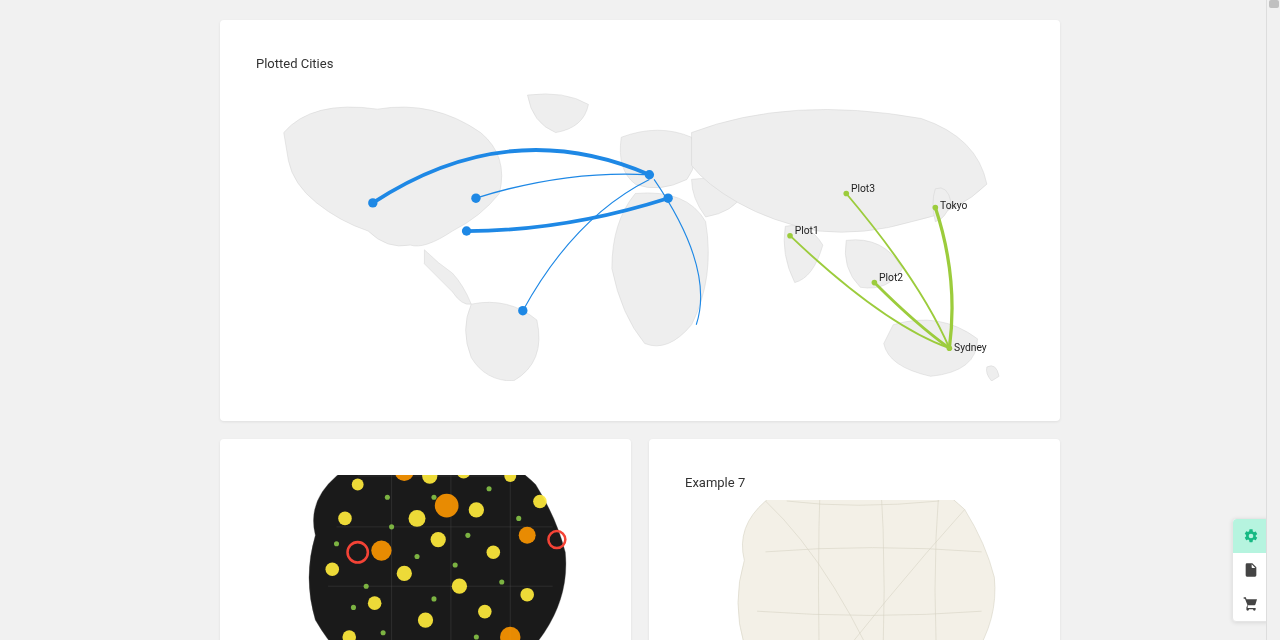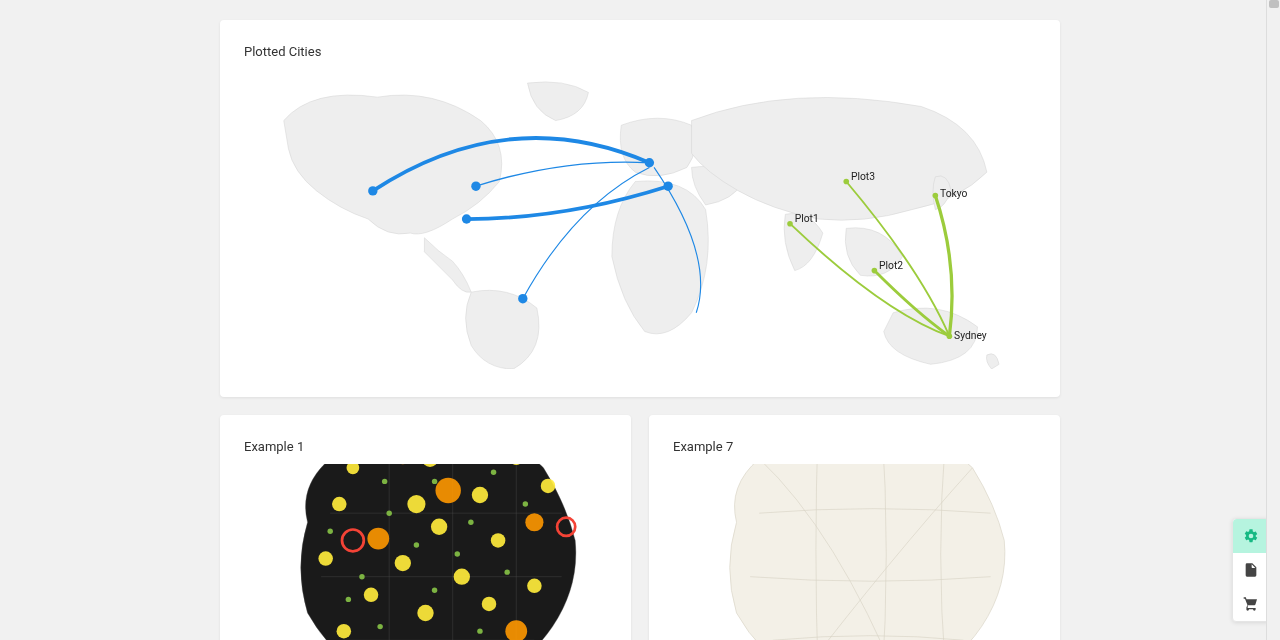--- a/index.html
+++ b/index.html
@@ -13,21 +13,21 @@
   }
   .container {
     max-width: 840px;
     margin: 0 auto;
     padding-top: 20px;
   }
   .card {
     background: #fff;
     border-radius: 4px;
     box-shadow: 0 1px 3px rgba(0,0,0,0.08);
-    padding: 24px;
+    padding: 36px;
     margin-bottom: 18px;
   }
   .card-title {
     font-size: 13px;
     color: #333;
     margin-bottom: 10px;
   }
   .map-wrap {
     width: 100%;
     position: relative;
@@ -169,21 +169,20 @@
           <text class="lbl" x="625" y="118">Plot3</text>
           <text class="lbl" x="720" y="137">Tokyo</text>
           <text class="lbl" x="735" y="288">Sydney</text>
         </g>
       </svg>
     </div>
   </div>
 
   <div class="row">
     <div class="card">
-      <div class="card-title">Example 1</div>
       <div class="map-wrap">
         <svg viewBox="0 0 400 330" width="100%" height="180" preserveAspectRatio="xMidYMid slice">
 
           <path class="france-dark" d="M160,15 Q210,5 260,30 Q300,40 330,70 Q355,110 365,150 Q370,200 340,245 Q310,290 250,310 Q190,320 140,300 Q95,275 70,230 Q55,180 70,130 Q60,90 95,60 Q125,35 160,15 Z"></path>
 
           <g stroke="#555" stroke-width="0.4">
             <path d="M120,60 L300,60" fill="none"></path>
             <path d="M95,120 L350,120" fill="none"></path>
             <path d="M85,190 L350,190" fill="none"></path>
             <path d="M110,260 L320,260" fill="none"></path>

